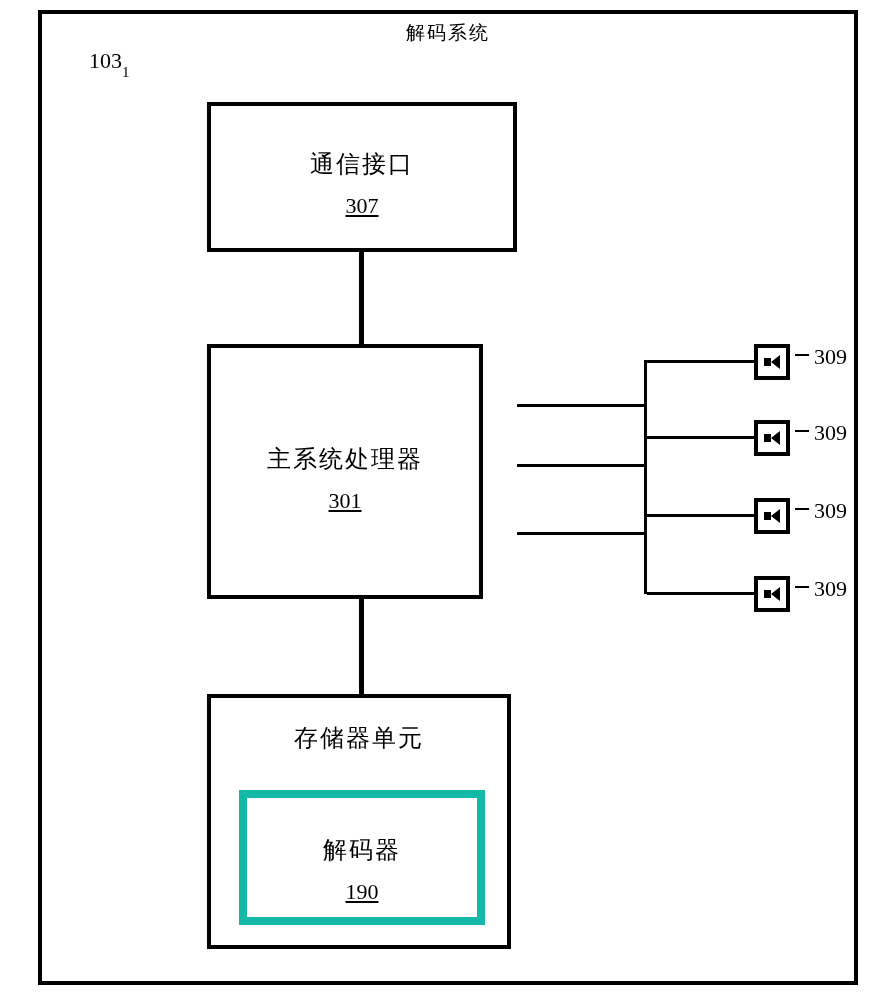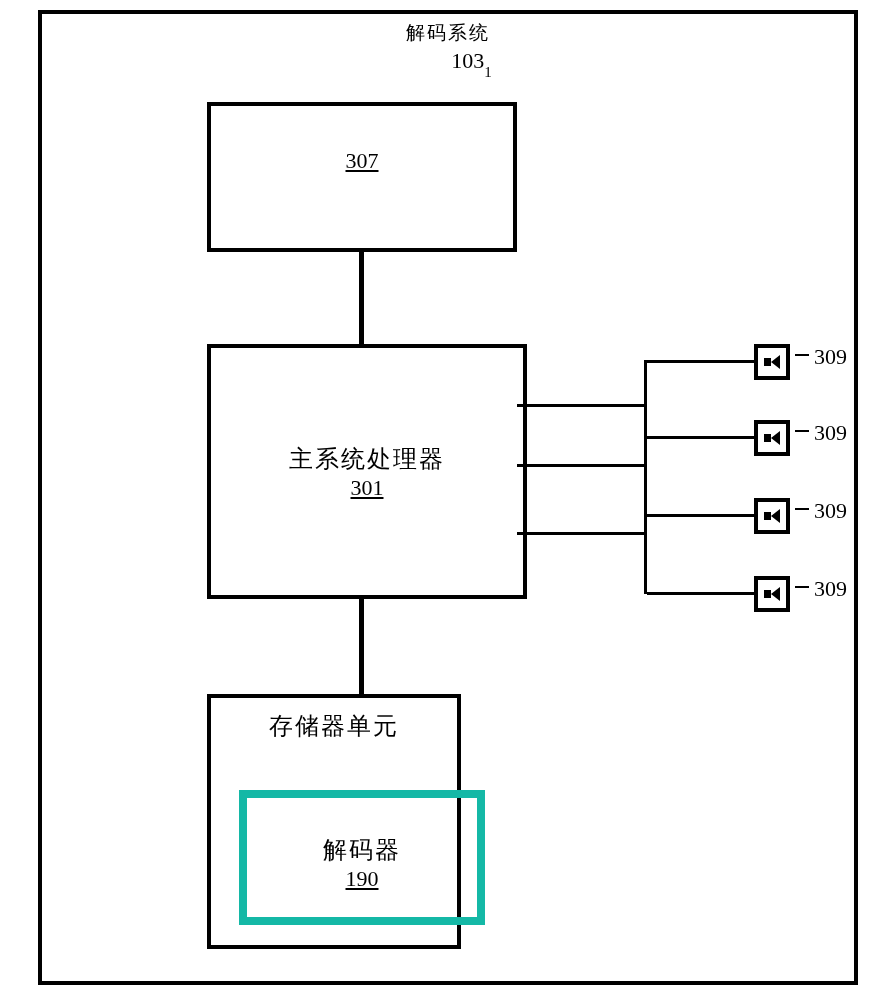--- a/index.html
+++ b/index.html
@@ -23,21 +23,21 @@
       left: 0; right: 0;
       top: 6px;
       text-align: center;
       font-size: 19px;
       letter-spacing: 2px;
     }
     .title-num {
       position: absolute;
       left: 0; right: 0;
       top: 34px;
-      text-align: center;
+      text-align: left;
       font-size: 22px;
       margin-left: 47px;
     }
     .title-sub {
       font-size: 15px;
       vertical-align: sub;
       position: relative;
       top: 4px;
     }
     .box {
@@ -46,43 +46,43 @@
       text-align: center;
       background: #fff;
     }
     .box .label {
       font-size: 24px;
       letter-spacing: 2px;
     }
     .box .num {
       font-size: 22px;
       text-decoration: underline;
-      margin-top: 0;
+      margin-top: 13px;
       display: inline-block;
     }
     .box-comm {
       left: 165px;
       top: 88px;
       width: 310px;
       height: 150px;
       padding-top: 42px;
     }
     .box-proc {
       left: 165px;
       top: 330px;
-      width: 320px;
+      width: 276px;
       height: 255px;
       padding-top: 95px;
     }
     .box-mem {
       left: 165px;
       top: 680px;
-      width: 254px;
+      width: 304px;
       height: 255px;
-      padding-top: 12px;
+      padding-top: 24px;
     }
     .box-dec {
       position: absolute;
       left: 28px;
       top: 92px;
       width: 246px;
       height: 135px;
       border: 8px solid #14b8a6;
       padding-top: 36px;
     }
@@ -155,20 +155,21 @@
 </head>
 <body>
 
 <div class="outer">
   <div class="title">解码系统</div>
   <div class="title-num">
     <span>103</span><span class="title-sub">1</span>
   </div>
 
   <div class="box box-comm">
+    <div class="label">通信接口</div>
     <div><span class="num">307</span></div>
   </div>
 
   <div class="vline vline1"></div>
 
   <div class="box box-proc">
     <div class="label">主系统处理器</div>
     <div><span class="num">301</span></div>
   </div>
 

